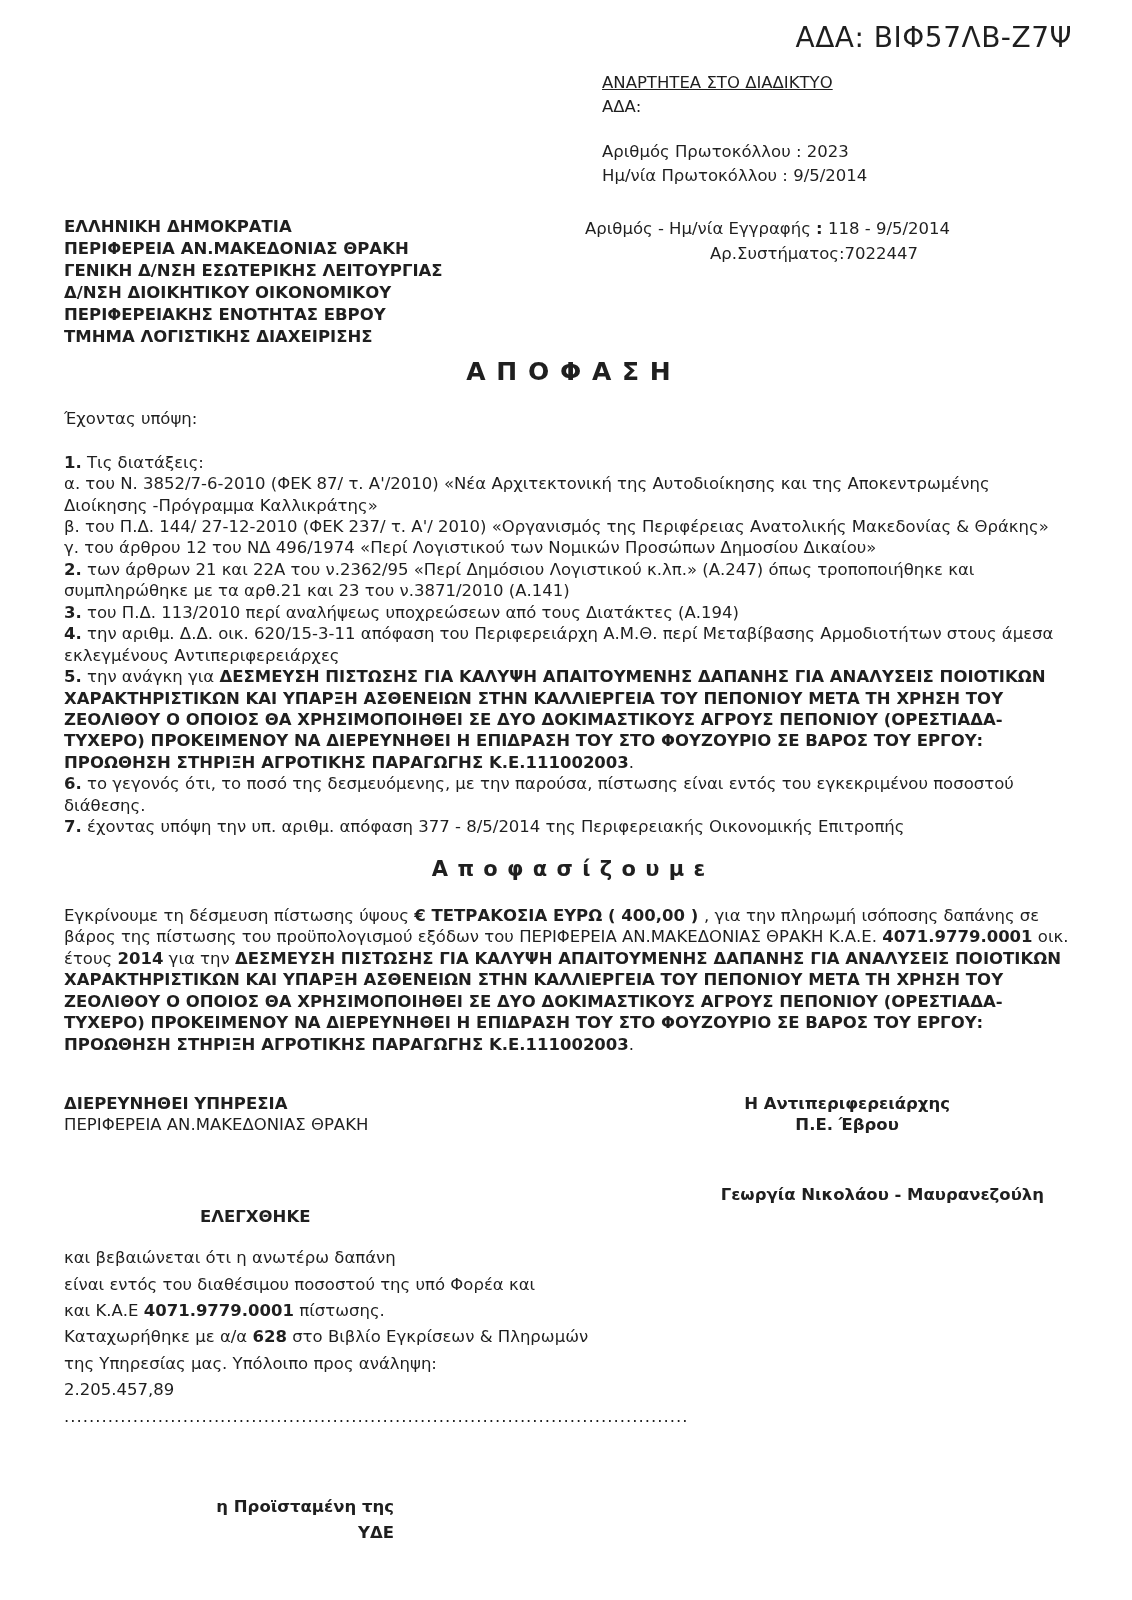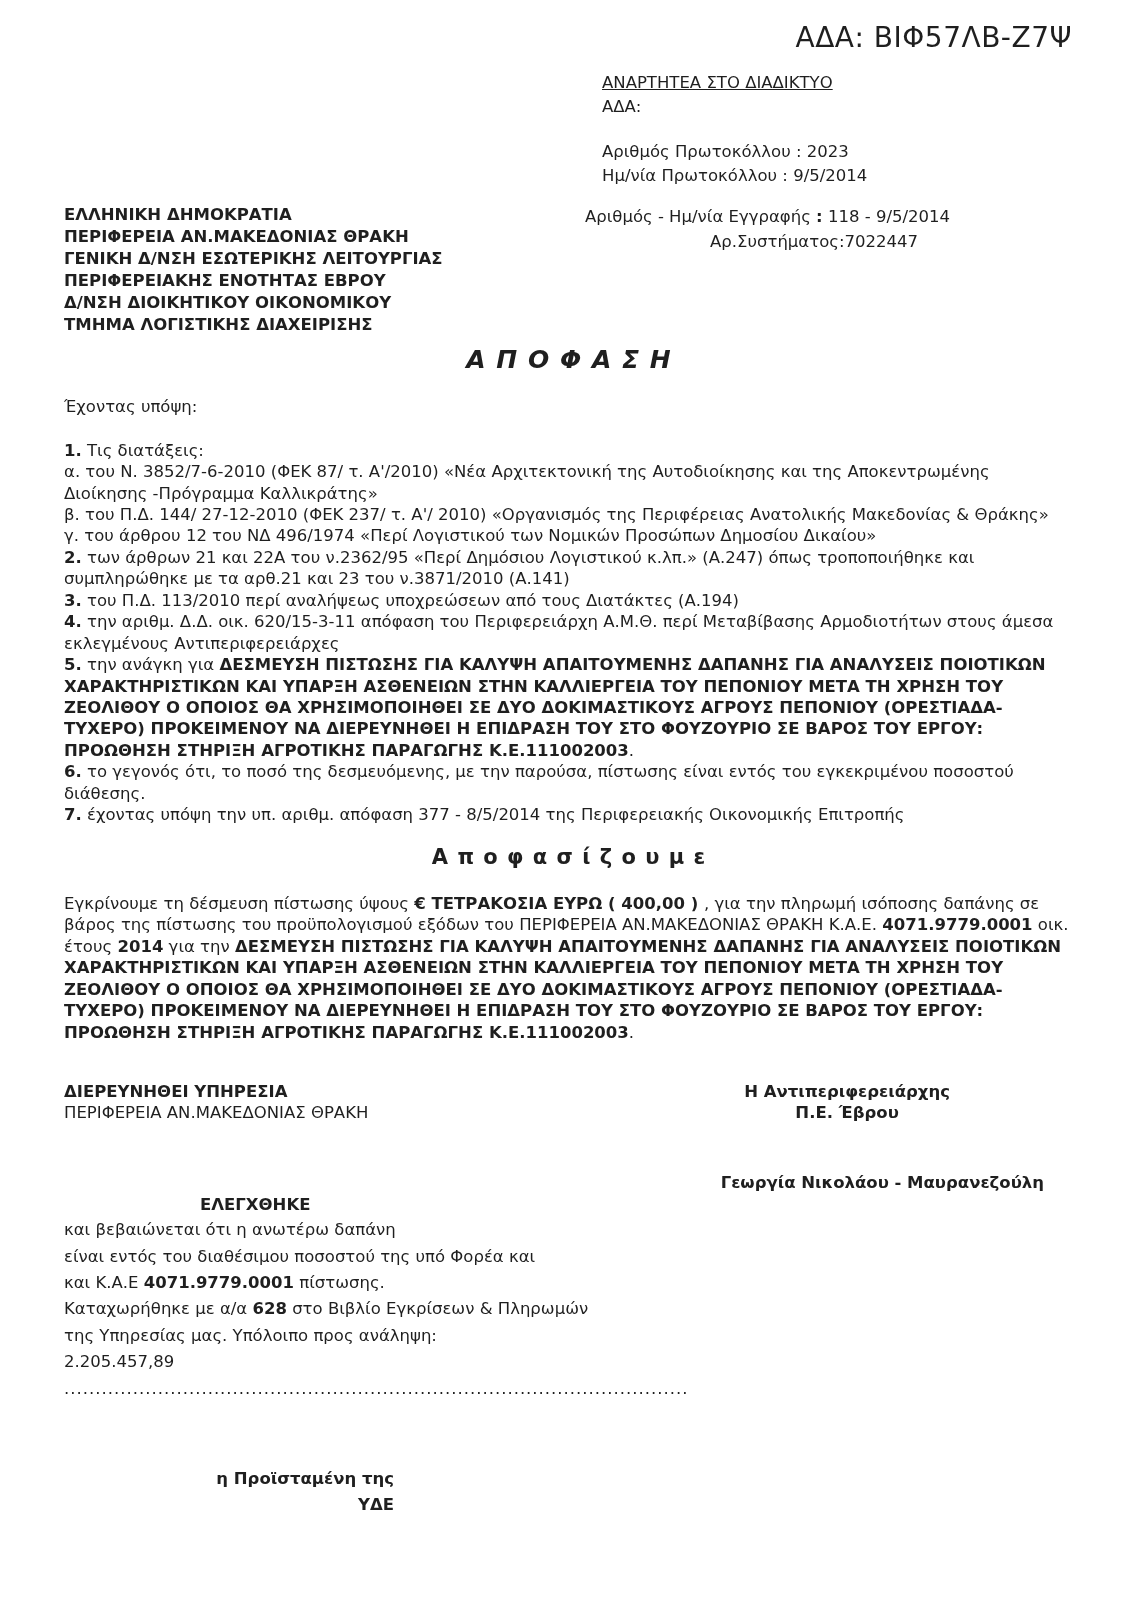--- a/index.html
+++ b/index.html
@@ -16,39 +16,39 @@
     line-height:1.3;
     padding:20px 58px 40px 64px;
   }
   .bd { font-weight:bold; }
   .ada-top { text-align:right; font-size:28px; letter-spacing:0.5px; padding-right:2px; }
   .posting-block { margin-left:538px; margin-top:16px; }
   .posting-anartitea { text-decoration:underline; }
   .posting-ada { margin-top:2px; }
   .protocol-block { margin-left:538px; margin-top:24px; }
   .protocol-block div { margin-top:2px; }
-  .agency-row { display:flex; justify-content:space-between; margin-top:18px; }
+  .agency-row { display:flex; justify-content:space-between; margin-top:30px; }
   .agency-left { font-weight:bold; line-height:1.33; white-space:nowrap; }
   .reg-block { padding-top:2px; }
   .reg-line { text-align:right; padding-right:124px; white-space:nowrap; }
   .reg-sep { font-weight:bold; }
   .sys-line { text-align:right; padding-right:156px; margin-top:3px; white-space:nowrap; }
-  .doc-title { text-align:center; font-weight:bold; font-size:25px; margin-top:8px; letter-spacing:1px;font-style:italic; }
+  .doc-title { text-align:center; font-weight:bold; font-size:25px; margin-top:8px; letter-spacing:1px; }
   .preamble { margin-top:20px; }
   .items { margin-top:22px; }
   .items p { margin:0; }
   .decision-heading { text-align:center; font-weight:bold; font-size:21px; margin-top:18px; letter-spacing:1px; }
   .approve-par { margin-top:22px; }
   .sig-row { display:flex; justify-content:space-between; margin-top:38px; }
   .sig-left-title { font-weight:bold; }
   .sig-right { text-align:center; margin-right:124px; font-weight:bold; }
   .name-row { display:flex; margin-top:48px; }
   .checked { font-weight:bold; margin-left:136px; margin-top:22px; }
   .sig-name { font-weight:bold; margin-left:auto; margin-right:30px; }
-  .verify { margin-top:2px; line-height:1.6; }
+  .verify { margin-top:18px; line-height:1.6; }
   .dots-line { letter-spacing:1px; margin-top:0px; }
   .footer-sign { width:220px; margin-left:110px; margin-top:64px; text-align:right; font-weight:bold; line-height:1.6; }
 </style>
 </head>
 <body>
 
 <div class="page">
 
   <div class="ada-top">ΑΔΑ: ΒΙΦ57ΛΒ-Ζ7Ψ</div>
 
@@ -60,22 +60,22 @@
   <div class="protocol-block">
     <div><span>Αριθμός Πρωτοκόλλου :</span> <span>2023</span></div>
     <div><span>Ημ/νία  Πρωτοκόλλου  :</span> <span>9/5/2014</span></div>
   </div>
 
   <div class="agency-row">
     <div class="agency-left">
       <div>ΕΛΛΗΝΙΚΗ ΔΗΜΟΚΡΑΤΙΑ</div>
       <div>ΠΕΡΙΦΕΡΕΙΑ ΑΝ.ΜΑΚΕΔΟΝΙΑΣ ΘΡΑΚΗ</div>
       <div>ΓΕΝΙΚΗ Δ/ΝΣΗ ΕΣΩΤΕΡΙΚΗΣ ΛΕΙΤΟΥΡΓΙΑΣ</div>
+      <div>Δ/ΝΣΗ ΔΙΟΙΚΗΤΙΚΟΥ ΟΙΚΟΝΟΜΙΚΟΥ</div>
       <div>ΠΕΡΙΦΕΡΕΙΑΚΗΣ ΕΝΟΤΗΤΑΣ ΕΒΡΟΥ</div>
-      <div>Δ/ΝΣΗ ΔΙΟΙΚΗΤΙΚΟΥ ΟΙΚΟΝΟΜΙΚΟΥ</div>
       <div>ΤΜΗΜΑ ΛΟΓΙΣΤΙΚΗΣ ΔΙΑΧΕΙΡΙΣΗΣ</div>
     </div>
     <div class="reg-block">
       <div class="reg-line"><span>Αριθμός - Ημ/νία Εγγραφής</span> <span class="reg-sep">:</span> <span>118 - 9/5/2014</span></div>
       <div class="sys-line"><span>Αρ.Συστήματος:</span><span>7022447</span></div>
     </div>
   </div>
 
   <div class="doc-title">Α Π Ο Φ Α Σ Η</div>
 

